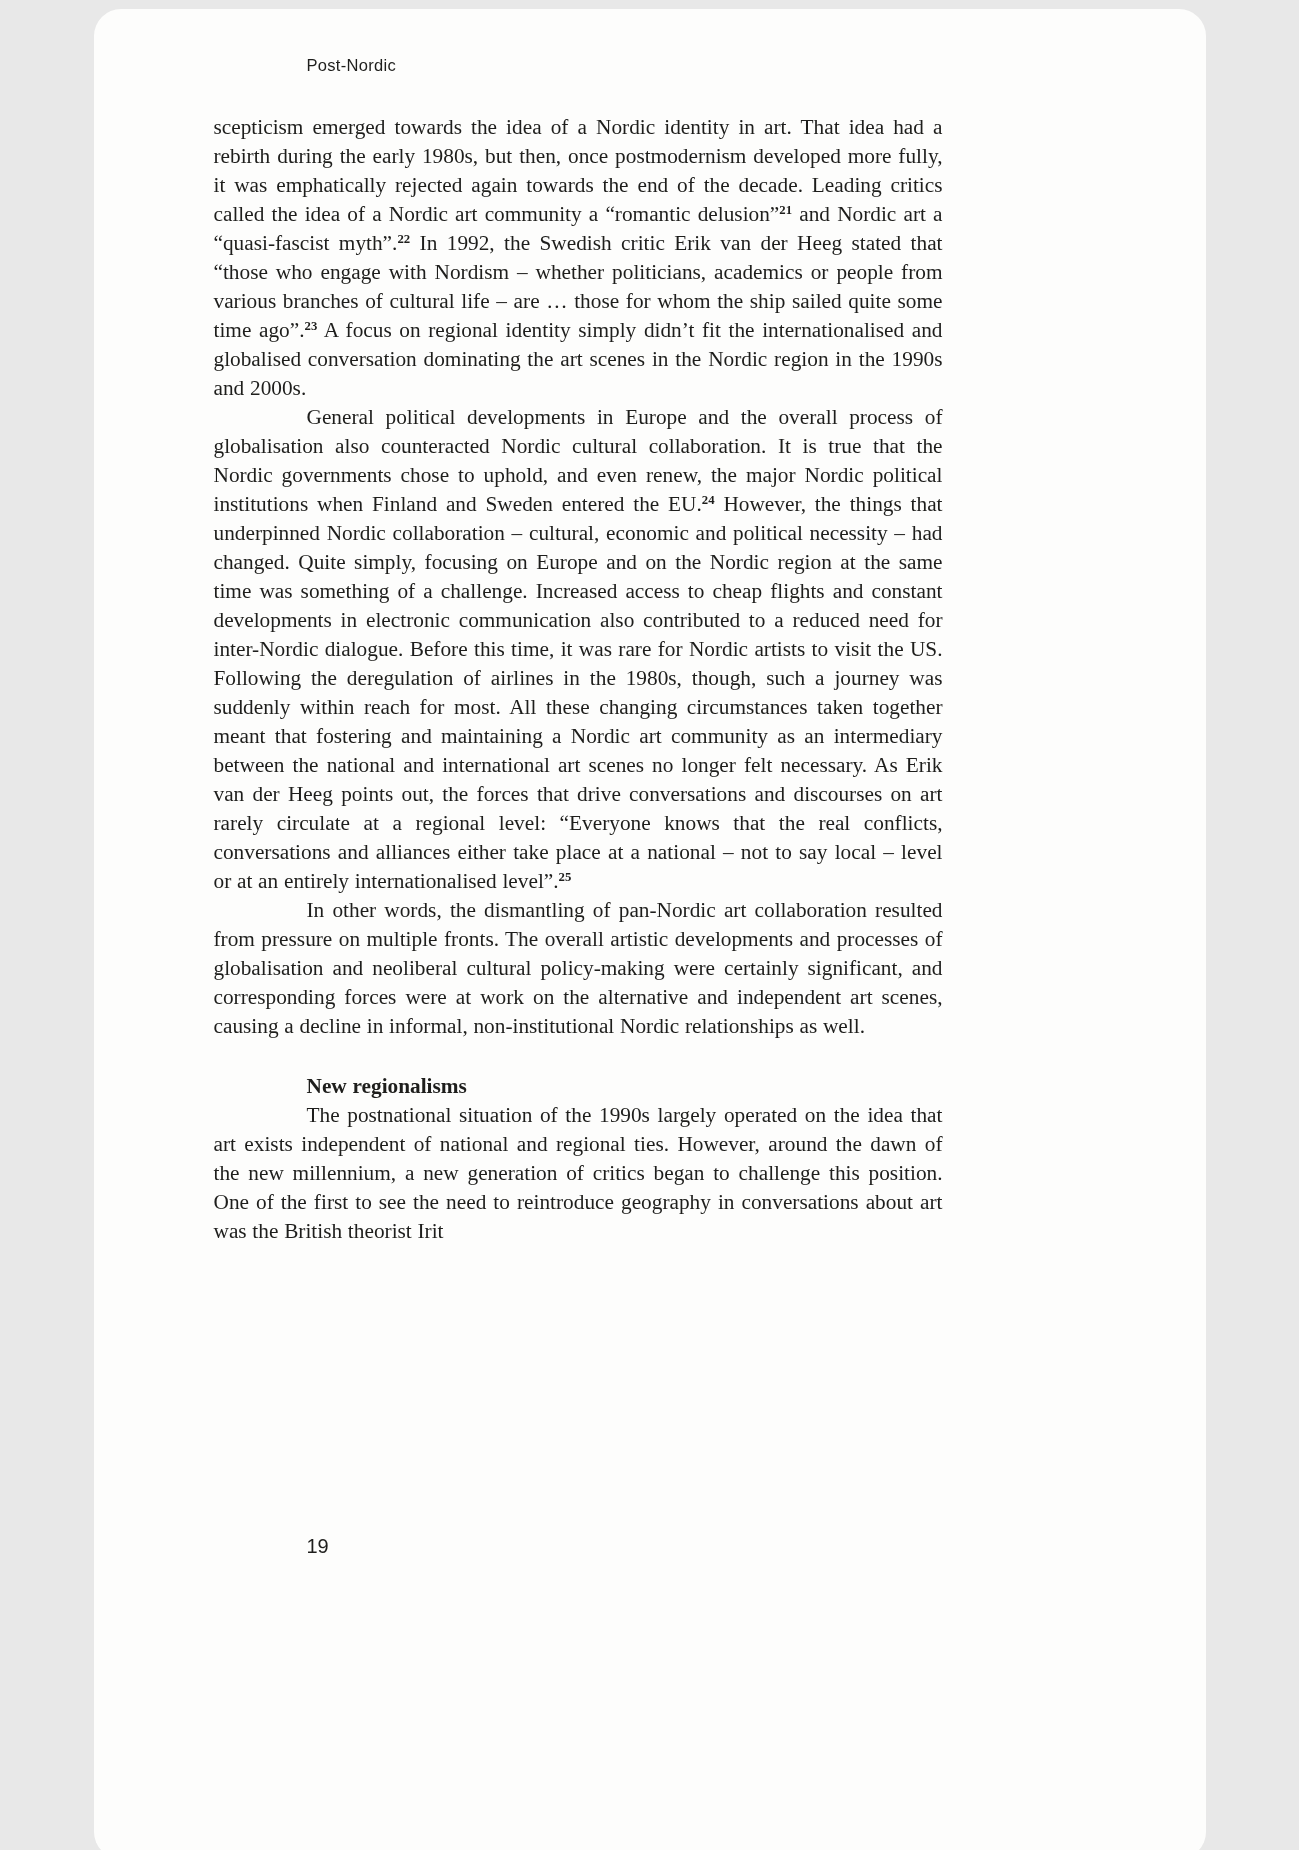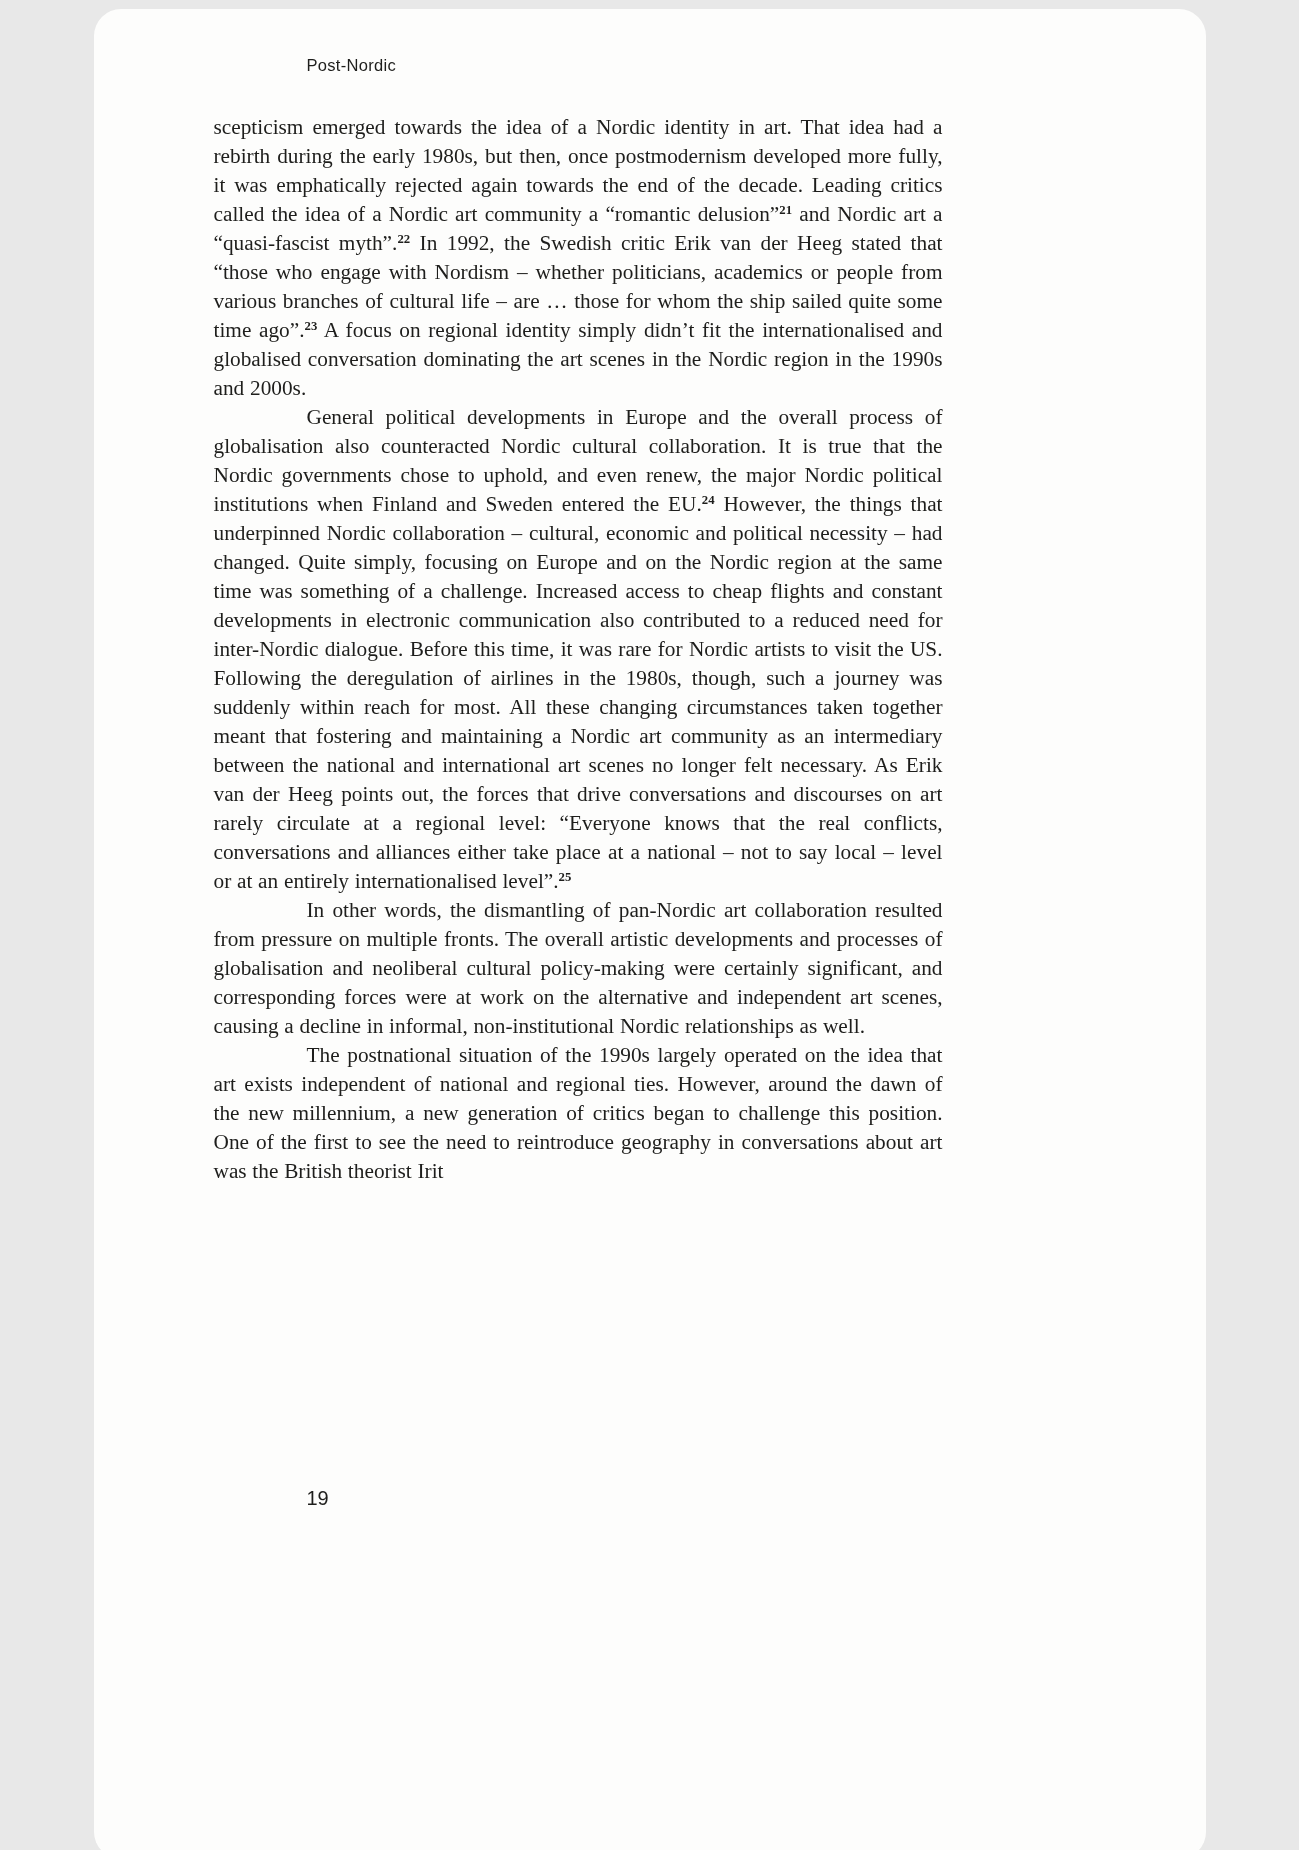--- a/index.html
+++ b/index.html
@@ -62,34 +62,35 @@
   .section-heading {
     margin: 31px 0 0 93px;
     font-size: 21.3px;
     line-height: 29px;
     font-weight: 700;
     text-align: left;
   }
   .page-number {
     position: absolute;
     left: 213px;
-    top: 1478px;
+    top: 1526px;
     font-family: "Liberation Sans", sans-serif;
     font-size: 20px;
     font-weight: 400;
     color: var(--text, #1e1e1c);
   }
 </style>
 </head>
 <body>
 
 <div class="page">
   <header class="running-header">Post-Nordic</header>
 
   <main class="text-block">
       <p class="para">scepticism emerged towards the idea of a Nordic identity in art. That idea had a rebirth during the early 1980s, but then, once postmodernism developed more fully, it was emphatically rejected again towards the end of the decade. Leading critics called the idea of a Nordic art community a “romantic delusion”<sup>21</sup> and Nordic art a “quasi-fascist myth”.<sup>22</sup> In 1992, the Swedish critic Erik van der Heeg stated that “those who engage with Nordism – whether politicians, academics or people from various branches of cultural life – are … those for whom the ship sailed quite some time ago”.<sup>23</sup> A focus on regional identity simply didn’t fit the internationalised and globalised conversation dominating the art scenes in the Nordic region in the 1990s and 2000s.</p>
       <p class="para indent">General political developments in Europe and the overall process of globalisation also counteracted Nordic cultural collaboration. It is true that the Nordic governments chose to uphold, and even renew, the major Nordic political institutions when Finland and Sweden entered the EU.<sup>24</sup> However, the things that underpinned Nordic collaboration – cultural, economic and political necessity – had changed. Quite simply, focusing on Europe and on the Nordic region at the same time was something of a challenge. Increased access to cheap flights and constant developments in electronic communication also contributed to a reduced need for inter-Nordic dialogue. Before this time, it was rare for Nordic artists to visit the US. Following the deregulation of airlines in the 1980s, though, such a journey was suddenly within reach for most. All these changing circumstances taken together meant that fostering and maintaining a Nordic art community as an intermediary between the national and international art scenes no longer felt necessary. As Erik van der Heeg points out, the forces that drive conversations and discourses on art rarely circulate at a regional level: “Everyone knows that the real conflicts, conversations and alliances either take place at a national – not to say local – level or at an entirely internationalised level”.<sup>25</sup></p>
       <p class="para indent">In other words, the dismantling of pan-Nordic art collaboration resulted from pressure on multiple fronts. The overall artistic developments and processes of globalisation and neoliberal cultural policy-making were certainly significant, and corresponding forces were at work on the alternative and independent art scenes, causing a decline in informal, non-institutional Nordic relationships as well.</p>
+      <h2 class="section-heading">New regionalisms</h2>
       <p class="para indent">The postnational situation of the 1990s largely operated on the idea that art exists independent of national and regional ties. However, around the dawn of the new millennium, a new generation of critics began to challenge this position. One of the first to see the need to reintroduce geography in conversations about art was the British theorist Irit</p>
     </main>
 
   <footer class="page-number">19</footer>
 </div>
 
 </body></html>

